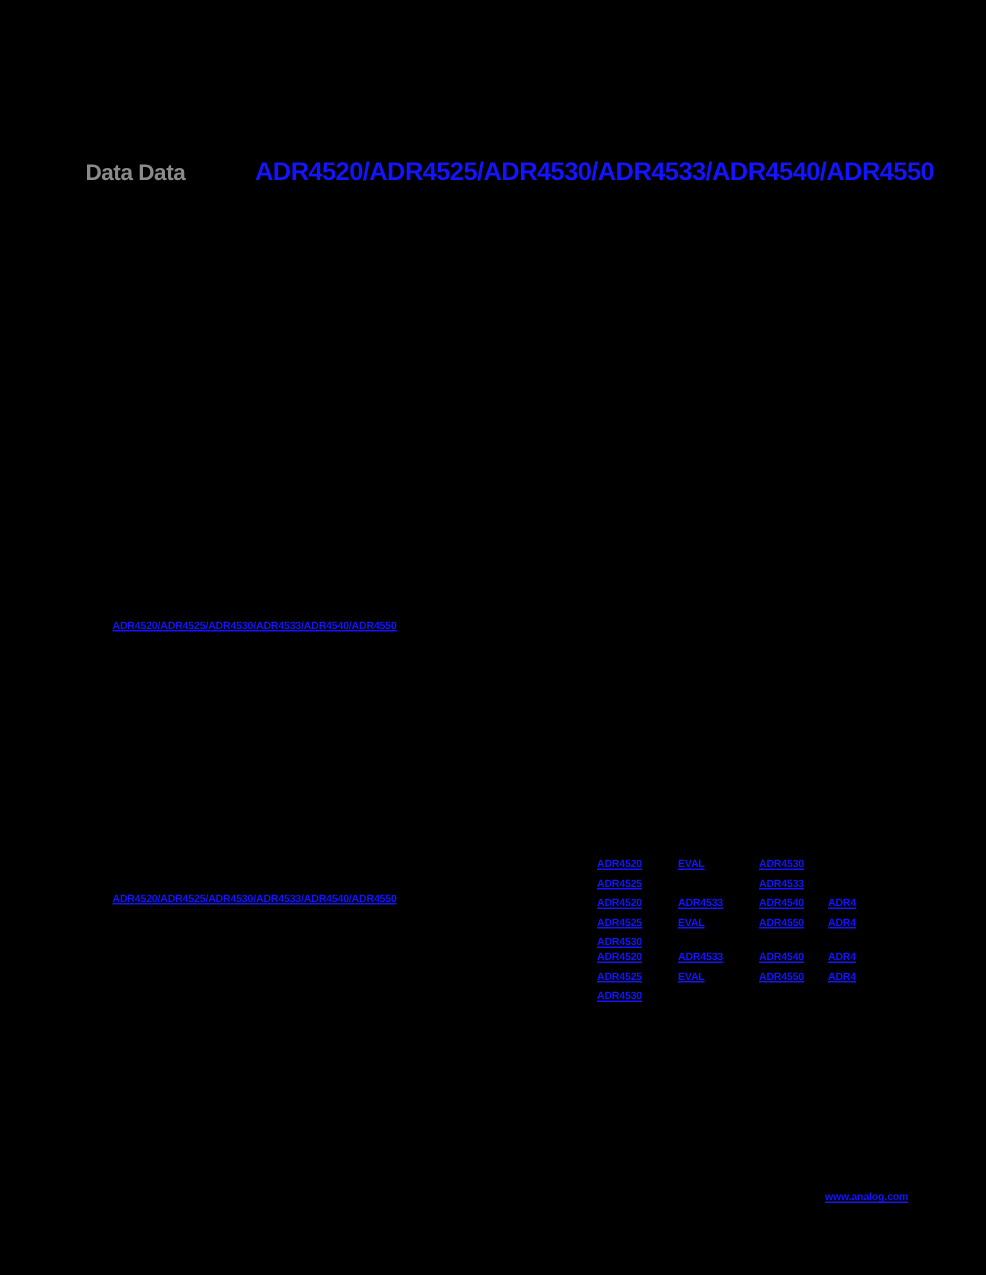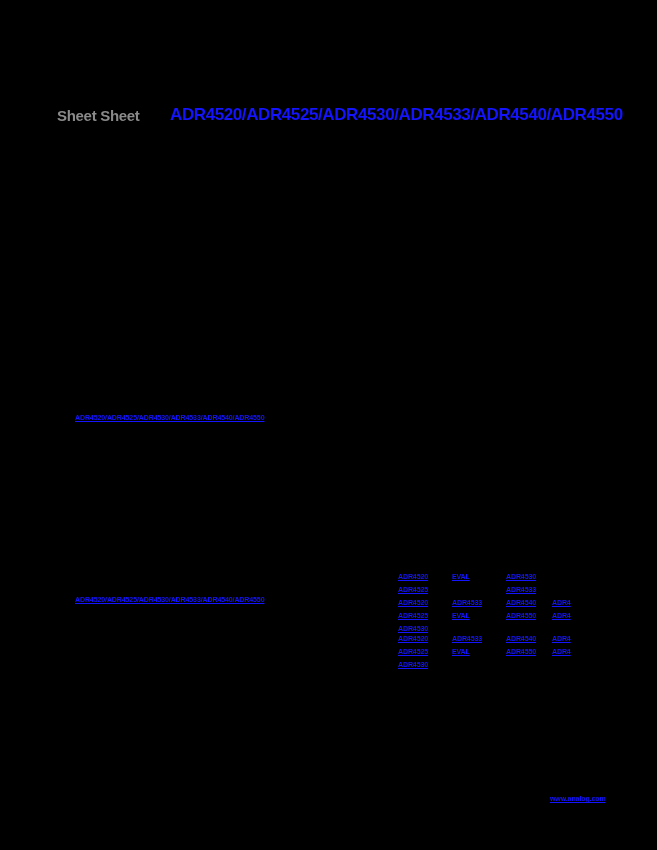--- a/index.html
+++ b/index.html
@@ -91,21 +91,21 @@
     text-decoration: underline;
     letter-spacing: -0.1px;
     white-space: nowrap;
   }
 </style>
 </head>
 <body>
 
 <div class="page">
 
-  <div class="hdr-datasheet">Sheet Sheet</div>
+  <div class="hdr-datasheet">Data Data</div>
 
   <div class="hdr-parts">ADR4520/ADR4525/ADR4530/ADR4533/ADR4540/ADR4550</div>
 
   <a class="link-block link-block-1">ADR4520/ADR4525/ADR4530/ADR4533/ADR4540/ADR4550</a>
 
   <a class="link-block link-block-2">ADR4520/ADR4525/ADR4530/ADR4533/ADR4540/ADR4550</a>
 
   <div class="part-col col-a grp-1">
     <div>ADR4520</div>
     <div>ADR4525</div>

